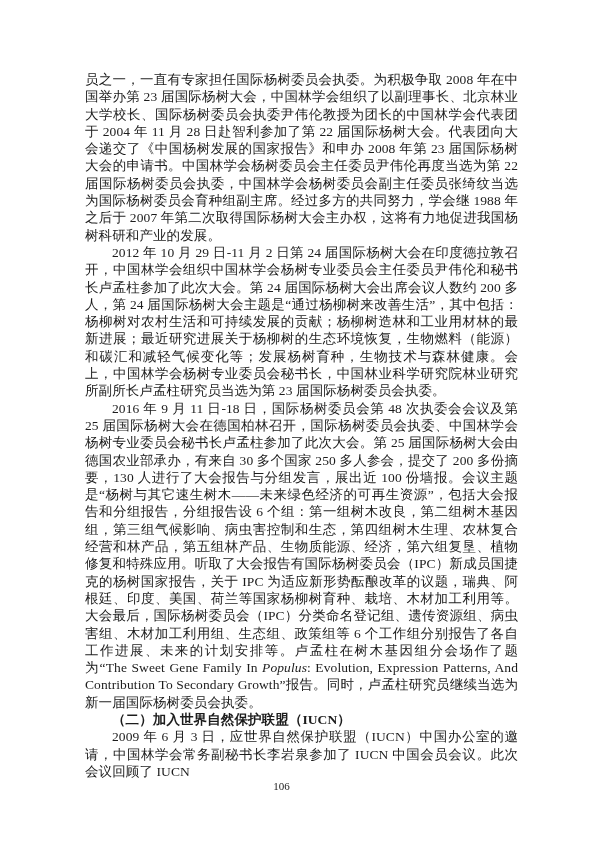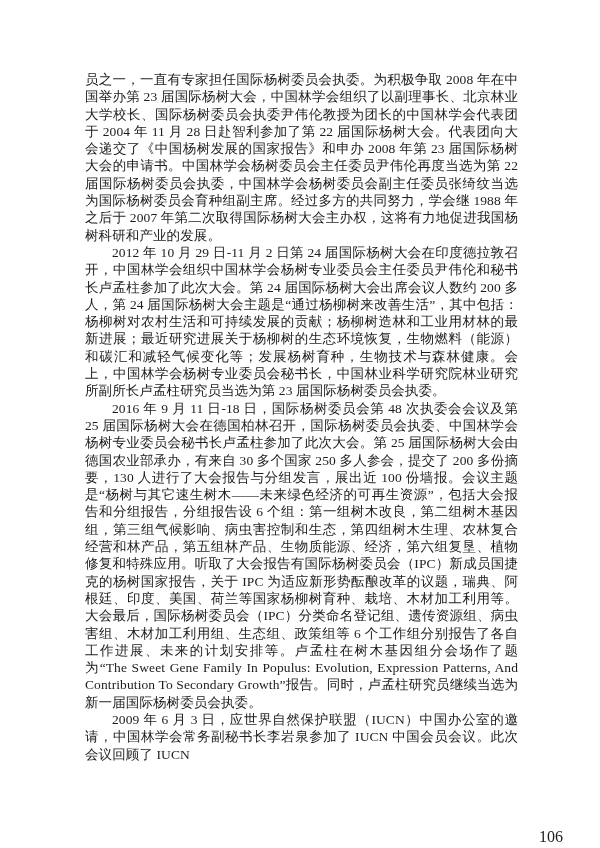--- a/index.html
+++ b/index.html
@@ -31,35 +31,37 @@
     padding: 0;
   }
   .para.indent {
     text-indent: 2em;
   }
   .para.heading {
     text-indent: 2em;
     font-weight: bold;
   }
   .italic {
+    font-style: italic;
   }
   .page-number {
     position: absolute;
-    top: 828px;
+    top: 780px;
     left: 0;
     width: 100%;
-    text-align: right;
-    font-size: 16px;
+    text-align: center;
+    font-size: 11px;
     color: #1c1c1c;
   }
 </style>
 </head>
 <body>
 
 <div class="page">
   <div class="text-block">
     <p class="para"><span>员之一，一直有专家担任国际杨树委员会执委。为积极争取 2008 年在中国举办第 23 届国际杨树大会，中国林学会组织了以副理事长、北京林业大学校长、国际杨树委员会执委尹伟伦教授为团长的中国林学会代表团于 2004 年 11 月 28 日赴智利参加了第 22 届国际杨树大会。代表团向大会递交了《中国杨树发展的国家报告》和申办 2008 年第 23 届国际杨树大会的申请书。中国林学会杨树委员会主任委员尹伟伦再度当选为第 22 届国际杨树委员会执委，中国林学会杨树委员会副主任委员张绮纹当选为国际杨树委员会育种组副主席。经过多方的共同努力，学会继 1988 年之后于 2007 年第二次取得国际杨树大会主办权，这将有力地促进我国杨树科研和产业的发展。</span></p>
     <p class="para indent"><span>2012 年 10 月 29 日-11 月 2 日第 24 届国际杨树大会在印度德拉敦召开，中国林学会组织中国林学会杨树专业委员会主任委员尹伟伦和秘书长卢孟柱参加了此次大会。第 24 届国际杨树大会出席会议人数约 200 多人，第 24 届国际杨树大会主题是“通过杨柳树来改善生活”，其中包括：杨柳树对农村生活和可持续发展的贡献；杨柳树造林和工业用材林的最新进展；最近研究进展关于杨柳树的生态环境恢复，生物燃料（能源）和碳汇和减轻气候变化等；发展杨树育种，生物技术与森林健康。会上，中国林学会杨树专业委员会秘书长，中国林业科学研究院林业研究所副所长卢孟柱研究员当选为第 23 届国际杨树委员会执委。</span></p>
     <p class="para indent"><span>2016 年 9 月 11 日-18 日，国际杨树委员会第 48 次执委会会议及第 25 届国际杨树大会在德国柏林召开，国际杨树委员会执委、中国林学会杨树专业委员会秘书长卢孟柱参加了此次大会。第 25 届国际杨树大会由德国农业部承办，有来自 30 多个国家 250 多人参会，提交了 200 多份摘要，130 人进行了大会报告与分组发言，展出近 100 份墙报。会议主题是“杨树与其它速生树木——未来绿色经济的可再生资源”，包括大会报告和分组报告，分组报告设 6 个组：第一组树木改良，第二组树木基因组，第三组气候影响、病虫害控制和生态，第四组树木生理、农林复合经营和林产品，第五组林产品、生物质能源、经济，第六组复垦、植物修复和特殊应用。听取了大会报告有国际杨树委员会（IPC）新成员国捷克的杨树国家报告，关于 IPC 为适应新形势酝酿改革的议题，瑞典、阿根廷、印度、美国、荷兰等国家杨柳树育种、栽培、木材加工利用等。大会最后，国际杨树委员会（IPC）分类命名登记组、遗传资源组、病虫害组、木材加工利用组、生态组、政策组等 6 个工作组分别报告了各自工作进展、未来的计划安排等。卢孟柱在树木基因组分会场作了题为“The Sweet Gene Family In </span><span class="italic">Populus</span><span>: Evolution, Expression Patterns, And Contribution To Secondary Growth”报告。同时，卢孟柱研究员继续当选为新一届国际杨树委员会执委。</span></p>
+    <p class="para heading"><span>（二）加入世界自然保护联盟（IUCN）</span></p>
     <p class="para indent"><span>2009 年 6 月 3 日，应世界自然保护联盟（IUCN）中国办公室的邀请，中国林学会常务副秘书长李岩泉参加了 IUCN 中国会员会议。此次会议回顾了 IUCN</span></p>
   </div>
   <div class="page-number">106</div>
 </div>
 
 </body></html>

